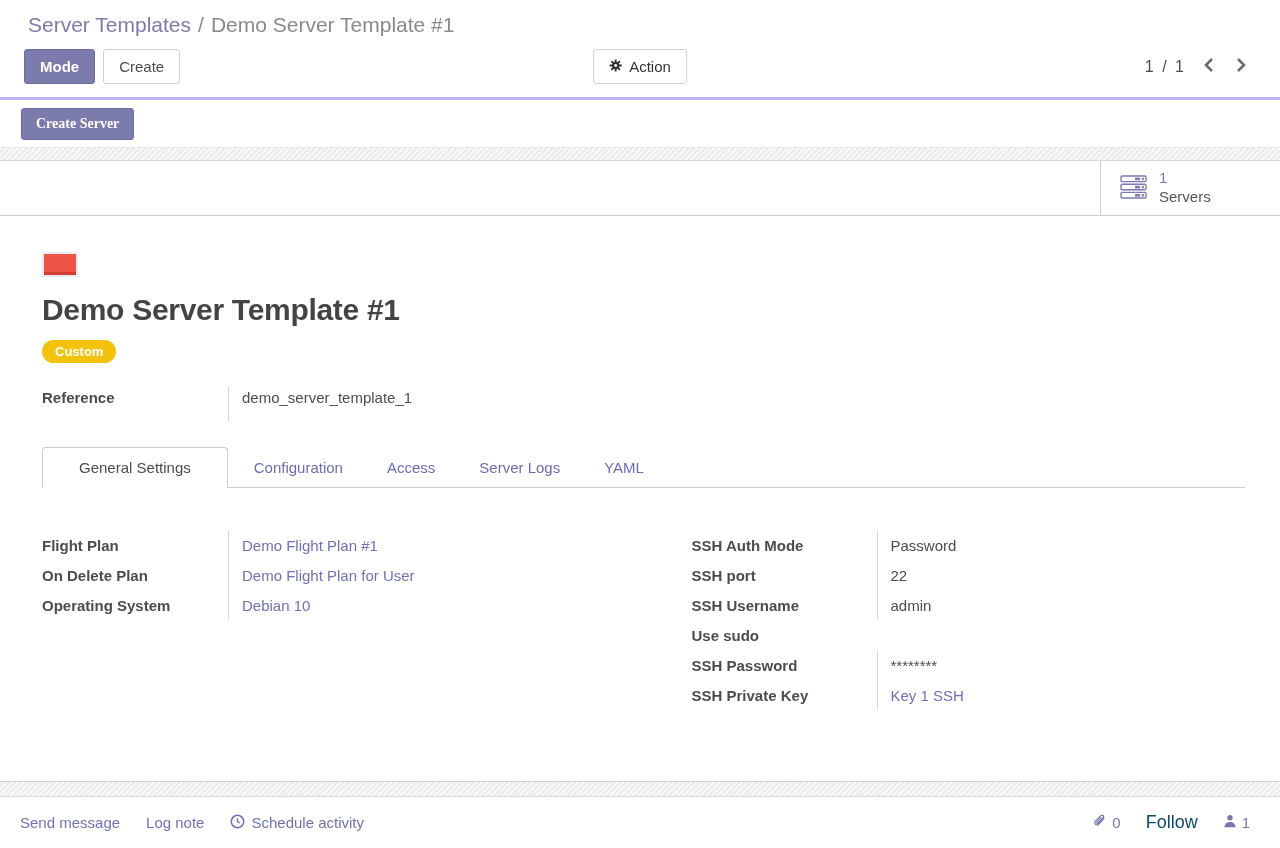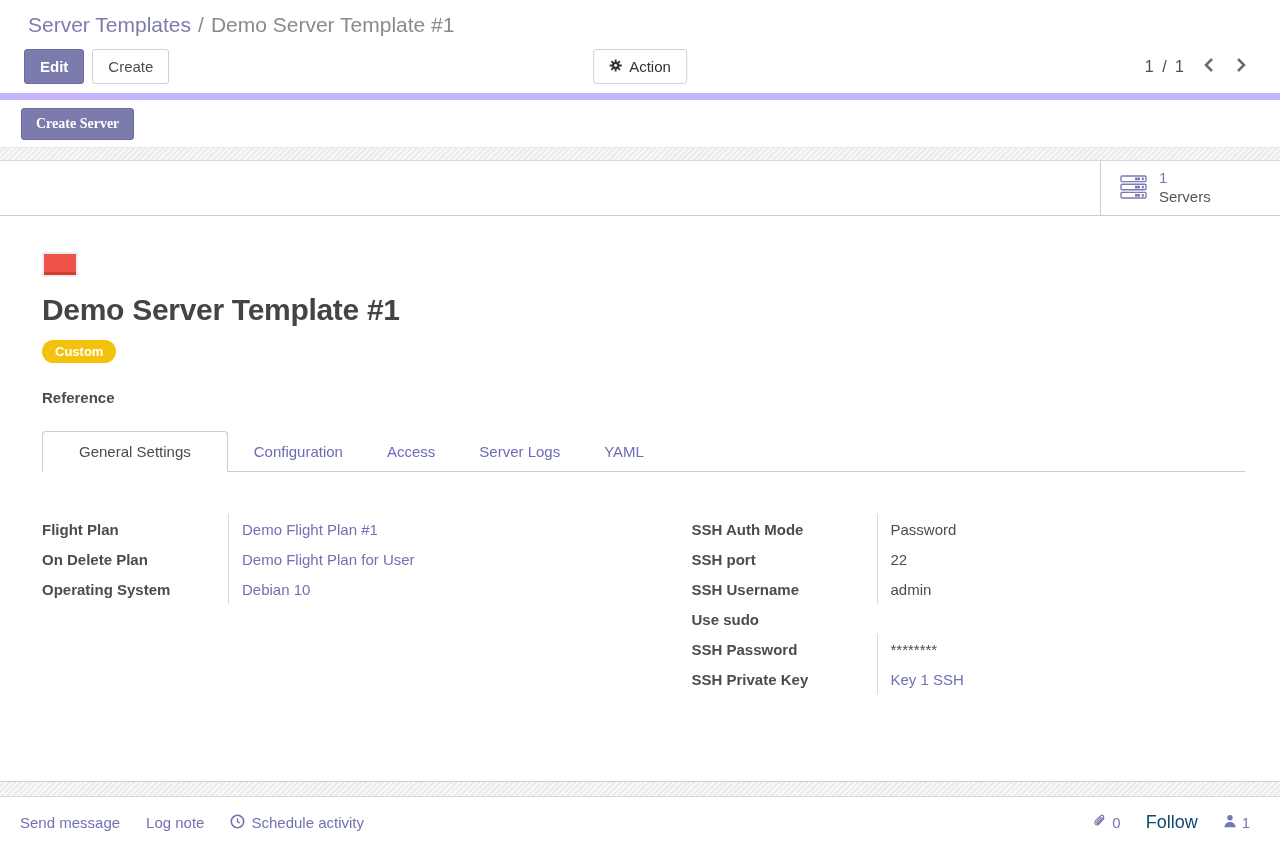--- a/index.html
+++ b/index.html
@@ -4,21 +4,21 @@
 <style>
   * { box-sizing: border-box; margin: 0; padding: 0; }
   html, body { width: 1280px; height: 848px; background: #fff; overflow: hidden; }
   body {
     font-family: "Liberation Sans", "DejaVu Sans", sans-serif;
     color: #4c4c4c;
     font-size: 15px;
   }
 
   
-  .control-panel { height: 100px; border-bottom: 7px solid #c4b5fd; background: #fff; }
+  .control-panel { height: 100px; border-bottom: 3px solid #c4b5fd; background: #fff; }
   .breadcrumb { padding: 13px 0 0 28px; font-size: 21px; white-space: nowrap; }
   .breadcrumb .bc-link { color: #7c7bad; text-decoration: none; cursor: pointer; }
   .breadcrumb .bc-sep { color: #8a8a8a; margin: 0 7px; }
   .breadcrumb .bc-current { color: #8a8a8a; }
   .cp-row { display: flex; align-items: center; margin-top: 12px; padding: 0 30px 0 24px; position: relative; }
   .btn { font-family: inherit; font-size: 15px; border-radius: 3px; cursor: pointer; line-height: 1; }
   .btn-primary {
     background: #7c7bad; color: #fff; border: 1px solid #6e6d9e;
     padding: 9px 15px; font-weight: bold;
   }
@@ -104,21 +104,21 @@
   .icon-svg { display: inline-block; vertical-align: middle; }
 </style>
 </head>
 <body>
 
 <div class="control-panel">
   <div class="breadcrumb">
     <span class="bc-link">Server Templates</span><span class="bc-sep">/</span><span class="bc-current">Demo Server Template #1</span>
   </div>
   <div class="cp-row">
-    <button class="btn btn-primary">Edit</button>
+    <button class="btn btn-primary">Mode</button>
     <button class="btn btn-default btn-create">Create</button>
     <button class="btn btn-default btn-action">
       <span class="icon-svg">
         <svg width="13" height="13" viewBox="0 0 16 16">
           <g stroke="#333" stroke-width="2.3">
             <line x1="8" y1="0.5" x2="8" y2="5"></line>
               <line x1="8" y1="11" x2="8" y2="15.5"></line>
             <line x1="0.5" y1="8" x2="5" y2="8"></line>
               <line x1="11" y1="8" x2="15.5" y2="8"></line>
             <line x1="2.7" y1="2.7" x2="5.8" y2="5.8"></line>
@@ -184,20 +184,21 @@
   </button>
 </div>
 
 <div class="sheet-body">
   <div class="record-swatch"></div>
   <h1 class="record-title">Demo Server Template #1</h1>
   <span class="record-badge">Custom</span>
 
   <div class="ref-row">
     <div class="ref-label">Reference</div>
+    <div class="ref-value">demo_server_template_1</div>
   </div>
 
   <div class="tabs">
     <button class="tab active">General Settings</button>
     <button class="tab">Configuration</button>
     <button class="tab">Access</button>
     <button class="tab">Server Logs</button>
     <button class="tab">YAML</button>
   </div>
 

